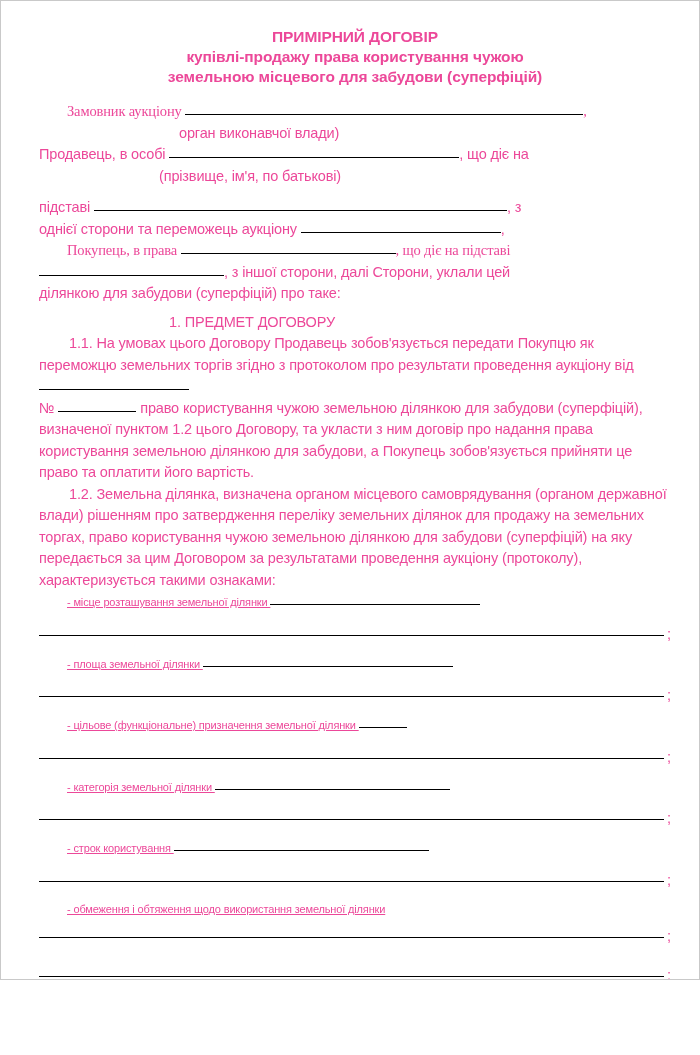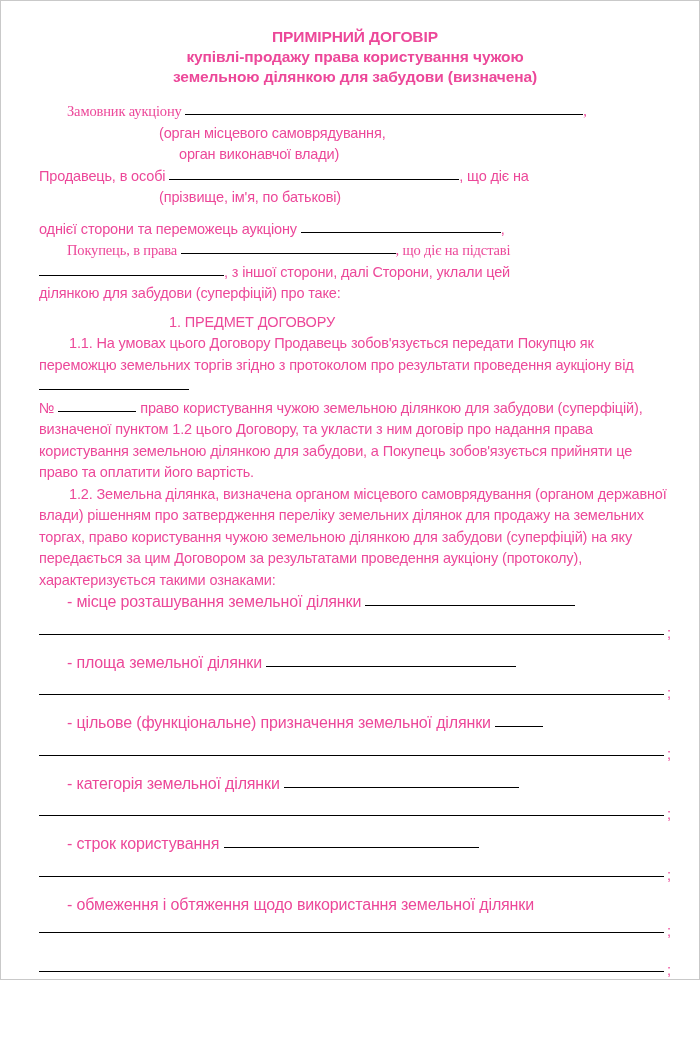--- a/index.html
+++ b/index.html
@@ -71,50 +71,51 @@
     height: 0;
   }
   .rule-row .semi {
     flex: 0 0 auto;
     padding-left: 3px;
     line-height: 10px;
     font-size: 14.5px;
     transform: translateY(3px);
   }
   .item-line {
-    font-size: 16px;
+    font-size: 11px;
     line-height: 21.5px;
     letter-spacing: -0.15px;
+    text-decoration: underline;
   }
 </style>
 </head>
 <body>
 
 <div class="page">
   <div class="inner">
 
     <div class="title-block">
       <div class="title-line-1">ПРИМІРНИЙ ДОГОВІР</div>
       <div class="title-line-2">купівлі-продажу права користування чужою</div>
-      <div class="title-line-3">земельною ділянкою для забудови (визначена)</div>
+      <div class="title-line-3">земельною місцевого для забудови (суперфіцій)</div>
     </div>
 
     <div class="gap-md"></div>
 
     <div class="blk indent-1"><span>Замовник аукціону </span><span class="fill" style="width: 398px;"></span><span>,</span></div>
 
-    <div class="blk indent-cap">(орган місцевого самоврядування,</div>
     <div class="blk indent-cap2">орган виконавчої влади)</div>
 
     <div class="blk"><span>Продавець, в особі </span><span class="fill" style="width: 290px;"></span><span>, що діє на</span></div>
 
     <div class="blk indent-cap">(прізвище, ім'я, по батькові)</div>
 
     <div class="gap-sm"></div>
 
+    <div class="blk"><span>підставі </span><span class="fill" style="width: 413px;"></span><span>, з</span></div>
 
     <div class="blk"><span>однієї сторони та переможець аукціону </span><span class="fill" style="width: 200px;"></span><span>,</span></div>
 
     <div class="blk indent-1"><span>Покупець, в права </span><span class="fill" style="width: 215px;"></span><span>, що діє на підставі</span></div>
 
     <div class="blk"><span class="fill" style="width: 185px;"></span><span>, з іншої сторони, далі Сторони, уклали цей</span></div>
 
     <div class="blk">ділянкою для забудови (суперфіцій) про таке:</div>
 
     <div class="blk indent-head">1. ПРЕДМЕТ ДОГОВОРУ</div>

